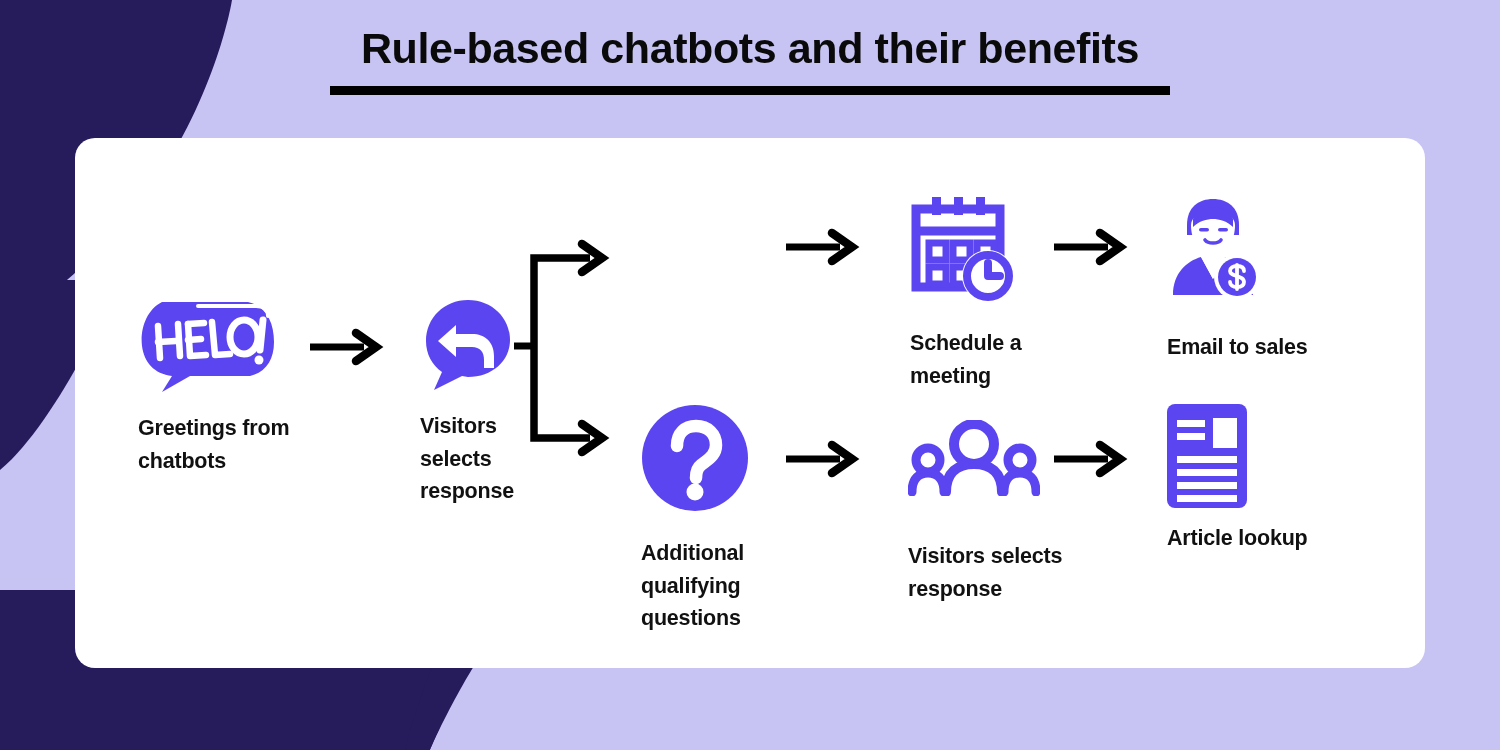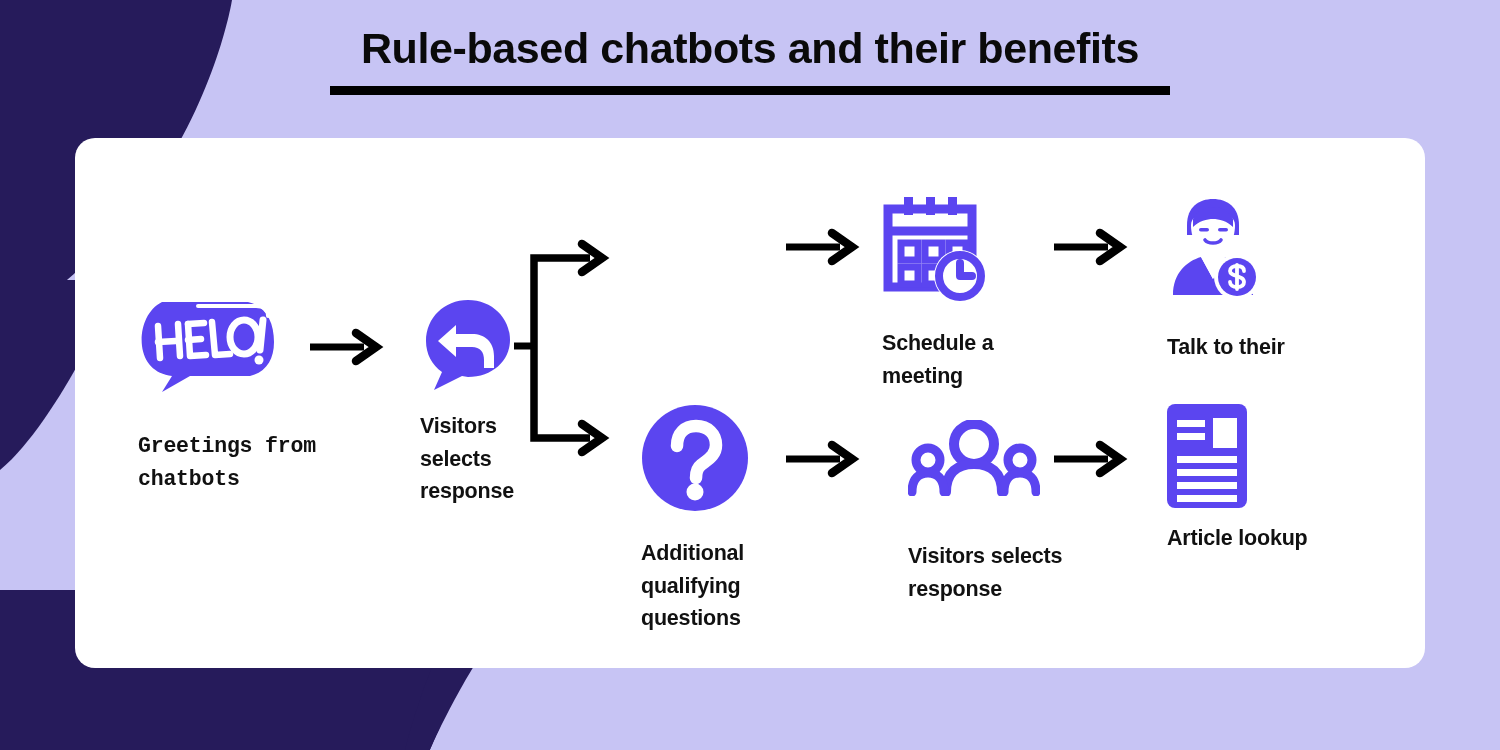--- a/index.html
+++ b/index.html
@@ -119,21 +119,21 @@
             <path d="M 50 28 L 52 60 L 68 59"></path>
             <path d="M 50 28 L 66 27"></path>
             <path d="M 50 44 L 63 43"></path>
             <path d="M 74 26 L 77 59 L 92 58"></path>
           </g>
           <ellipse cx="106" cy="41" rx="14" ry="17" fill="none" stroke="#ffffff" stroke-width="7"></ellipse>
           <path d="M 125 24 L 122 54" fill="none" stroke="#ffffff" stroke-width="7" stroke-linecap="round"></path>
           <circle cx="121" cy="64" r="4.5" fill="#ffffff"></circle>
         </svg>
       </span>
-      <div class="node-label" style="margin-top:34px; width:190px;font-family:Liberation Mono, monospace;">Greetings from chatbots</div>
+      <div class="node-label" style="margin-top:16px; width:190px;">Greetings from chatbots</div>
     </div>
 
     <div class="arrow" style="left:306px; top:326px;">
       <svg width="80" height="42" viewBox="0 0 80 42">
         <path d="M 4 21 L 58 21" stroke="#000000" stroke-width="7" stroke-linecap="butt"></path>
         <path d="M 50 7 L 70 21 L 50 35" fill="none" stroke="#000000" stroke-width="8.5" stroke-linecap="round" stroke-linejoin="miter"></path>
       </svg>
     </div>
 
     <div class="node" style="left:420px; top:296px; width:130px;">
@@ -159,21 +159,21 @@
     </div>
 
 
     <div class="arrow" style="left:782px; top:226px;">
       <svg width="80" height="42" viewBox="0 0 80 42">
         <path d="M 4 21 L 58 21" stroke="#000000" stroke-width="7"></path>
         <path d="M 50 7 L 70 21 L 50 35" fill="none" stroke="#000000" stroke-width="8.5" stroke-linejoin="miter" stroke-linecap="round"></path>
       </svg>
     </div>
 
-    <div class="node" style="left:882px; top:193px; width:190px;">
+    <div class="node" style="left:910px; top:193px; width:190px;">
       <span class="icon-wrap">
         <svg width="104" height="108" viewBox="0 0 104 108">
           <rect x="6" y="16" width="84" height="78" fill="none" stroke="#5b45f0" stroke-width="9"></rect>
           <path d="M 6 38 L 90 38" stroke="#5b45f0" stroke-width="9"></path>
           <rect x="22" y="4" width="9" height="18" fill="#5b45f0"></rect>
           <rect x="44" y="4" width="9" height="18" fill="#5b45f0"></rect>
           <rect x="66" y="4" width="9" height="18" fill="#5b45f0"></rect>
           <rect x="19" y="50" width="17" height="17" fill="none" stroke="#5b45f0" stroke-width="7"></rect>
           <rect x="43" y="50" width="17" height="17" fill="none" stroke="#5b45f0" stroke-width="7"></rect>
           <rect x="67" y="50" width="17" height="17" fill="none" stroke="#5b45f0" stroke-width="7"></rect>
@@ -207,21 +207,21 @@
           <path d="M 38 54 L 38 64 L 54 64 L 54 54 Z" fill="#ffffff"></path>
           <path d="M 6 100 C 6 78 20 66 34 62 L 46 84 L 58 62 C 72 66 86 78 86 100 Z" fill="#5b45f0"></path>
           <path d="M 34 62 L 46 84 L 58 62 L 52 60 L 46 72 L 40 60 Z" fill="#ffffff"></path>
           <circle cx="70" cy="82" r="23" fill="#ffffff"></circle>
           <circle cx="70" cy="82" r="19" fill="#5b45f0"></circle>
           <path d="M 70 70 L 70 94" stroke="#ffffff" stroke-width="3.8" stroke-linecap="round"></path>
           <path d="M 77 76 C 77 72 73 71 70 71 C 66 71 63 73 63 76 C 63 82 77 80 77 87
                    C 77 91 73 92 70 92 C 66 92 63 90 63 87" fill="none" stroke="#ffffff" stroke-width="3.8" stroke-linecap="round"></path>
         </svg>
       </span>
-      <div class="node-label" style="margin-top:28px; width:190px;">Talk to their</div>
+      <div class="node-label" style="margin-top:28px; width:190px;">Email to sales</div>
     </div>
 
     <div class="node" style="left:641px; top:404px; width:200px;">
       <span class="icon-wrap">
         <svg width="108" height="108" viewBox="0 0 108 108">
           <circle cx="54" cy="54" r="53" fill="#5b45f0"></circle>
           <path d="M 36 42 C 36 29 44 22 55 22 C 67 22 75 30 75 41
                    C 75 52 66 56 60 61 C 56 64 55 68 55 74" fill="none" stroke="#ffffff" stroke-width="12.5" stroke-linecap="round" stroke-linejoin="round"></path>
           <circle cx="54" cy="88" r="8.5" fill="#ffffff"></circle>
         </svg>

